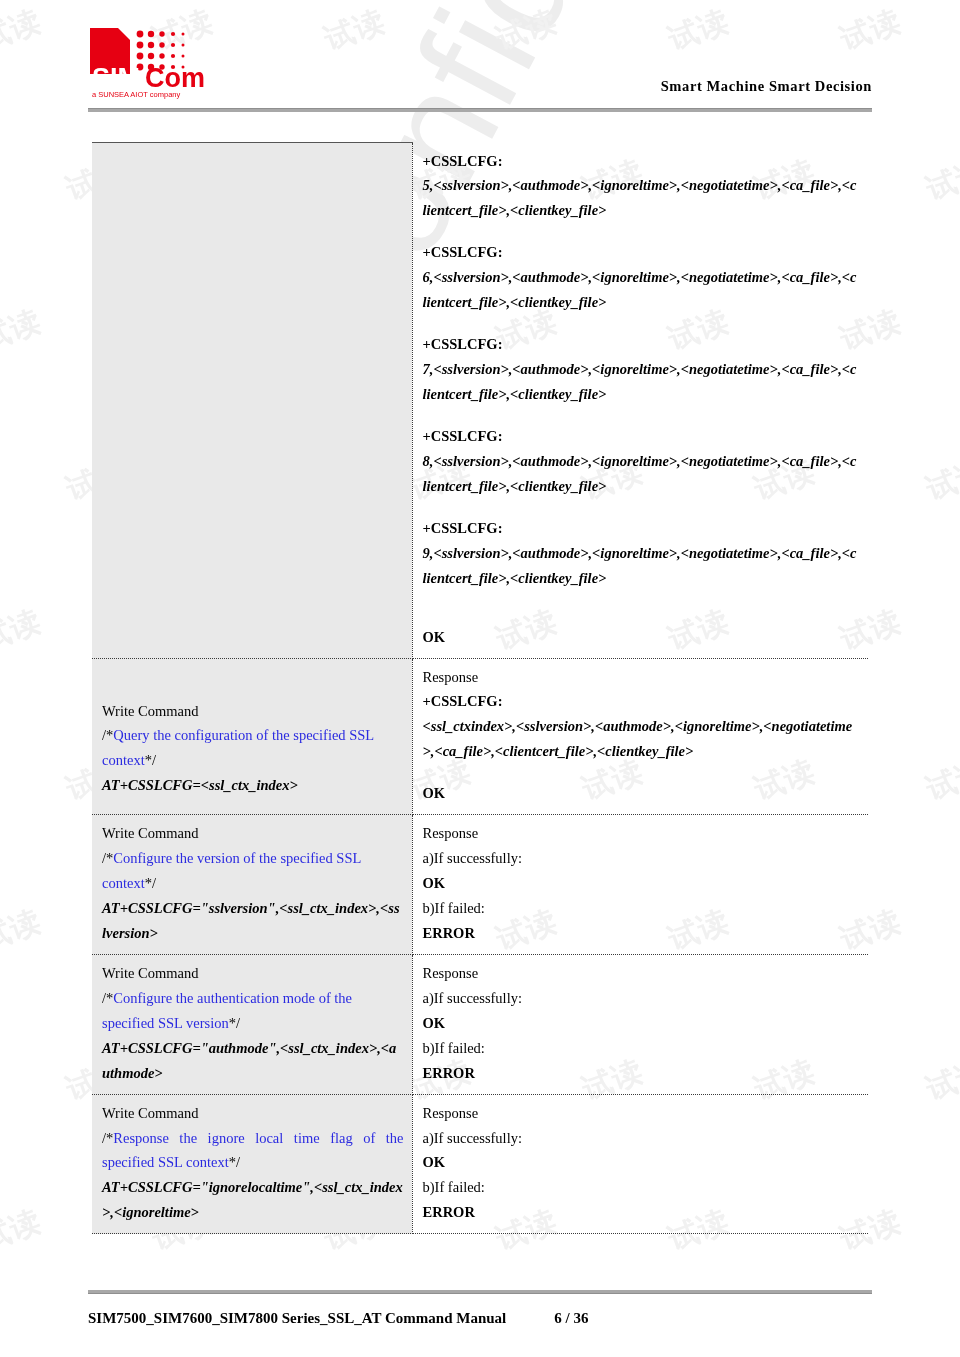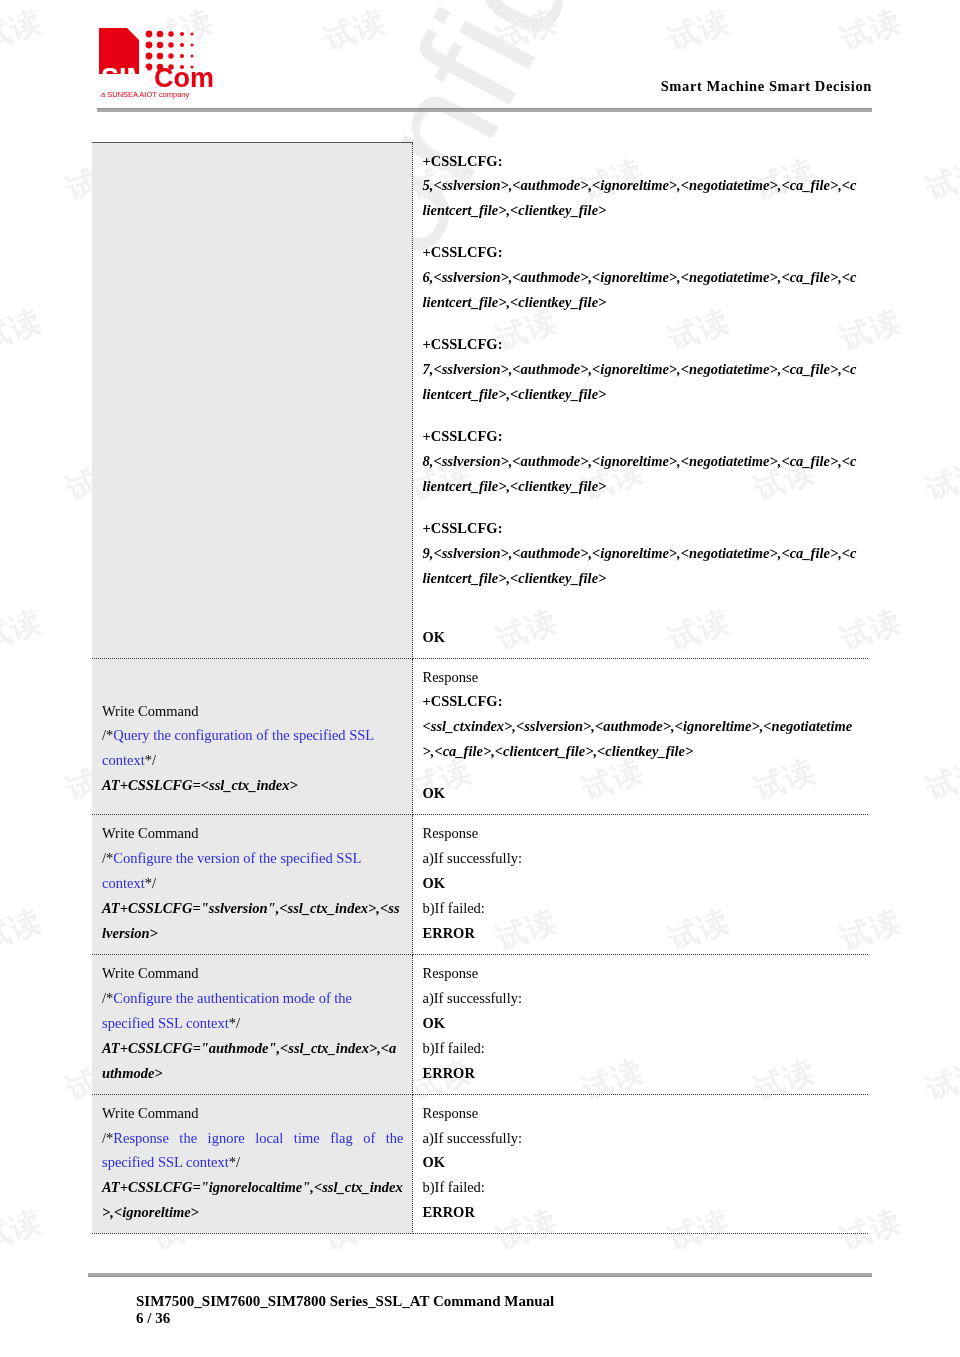--- a/index.html
+++ b/index.html
@@ -51,21 +51,20 @@
     white-space: nowrap;
     letter-spacing: 2px;
     z-index: 0;
   }
 
   
   .header {
     position: relative;
     z-index: 2;
     height: 120px;
-    margin-left: 9px;
   }
   .logo {
     position: absolute;
     left: 88px;
     top: 22px;
     width: 120px;
     height: 78px;
   }
   .logo svg { display: block; }
   .tagline {
@@ -141,21 +140,20 @@
     height: 3px;
     background: #a8a8a8;
     border-bottom: 1px solid #8f8f8f;
     margin-bottom: 16px;
   }
   .footer-row {
     display: flex;
     align-items: baseline;
     font-size: 15px;
     font-weight: 700;
-    flex-direction: column;
   }
   .footer-title { white-space: nowrap; }
   .footer-page { margin-left: 48px; white-space: nowrap; }
 </style>
 </head>
 <body>
 
 <div class="page">
 
   <div class="wm-layer">
@@ -331,21 +329,21 @@
           <span class="line">a)If successfully:</span>
           <span class="line b">OK</span>
           <span class="line">b)If failed:</span>
           <span class="line b">ERROR</span>
         </td>
       </tr>
 
       <tr>
         <td class="left">
           <span class="line">Write Command</span>
-          <span class="line"><span>/*</span><span class="cmt">Configure the authentication mode of the specified SSL context</span><span>*/</span></span>
+          <span class="line"><span>/*</span><span class="cmt">Configure the authentication mode of the specified SSL version</span><span>*/</span></span>
           <span class="line b wrapbox">AT+CSSLCFG="authmode",&lt;ssl_ctx_index&gt;,&lt;authmode&gt;</span>
         </td>
         <td class="right">
           <span class="line">Response</span>
           <span class="line">a)If successfully:</span>
           <span class="line b">OK</span>
           <span class="line">b)If failed:</span>
           <span class="line b">ERROR</span>
         </td>
       </tr>

